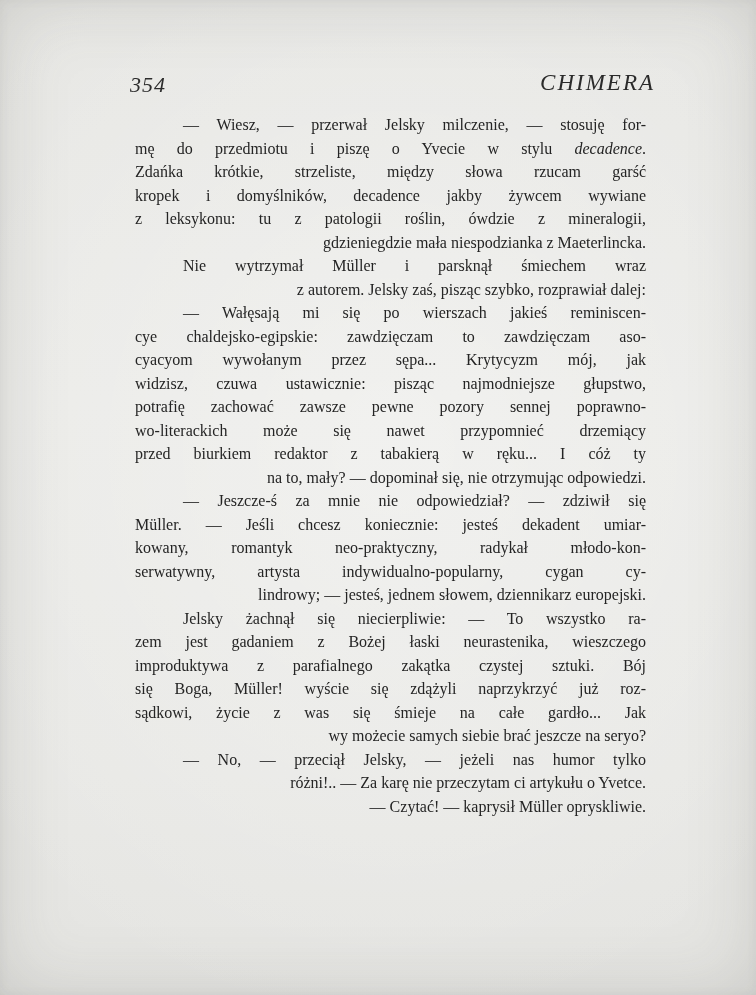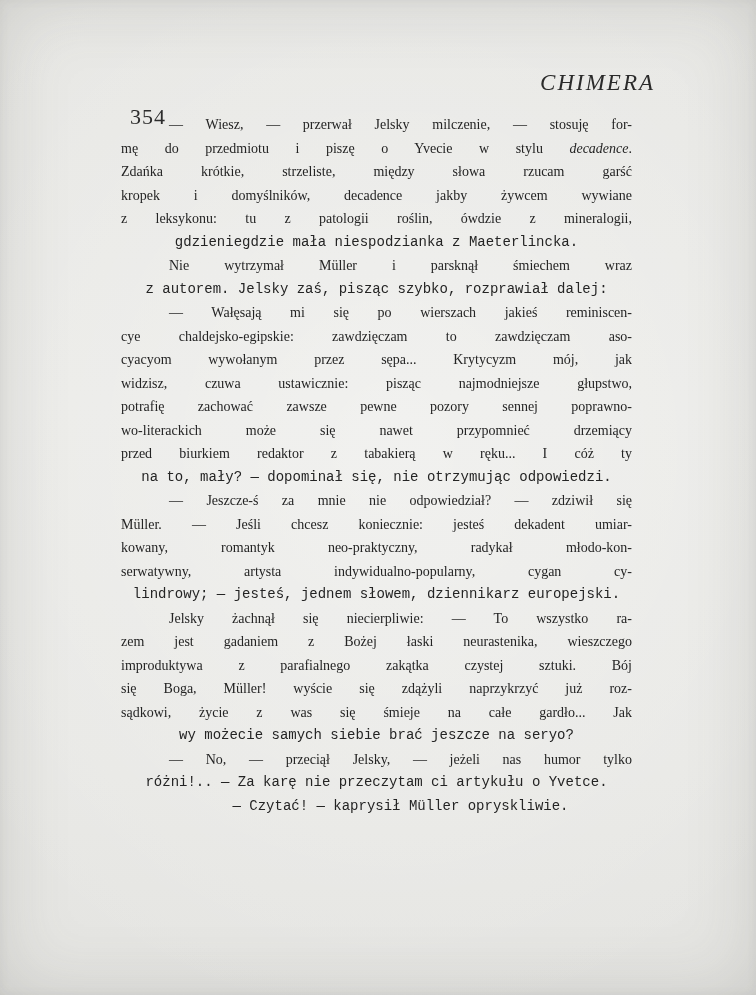--- a/index.html
+++ b/index.html
@@ -36,54 +36,54 @@
     position: absolute;
     top: 70px;
     left: 130px;
     right: 101px; 
     height: 32px;
   }
   .page-number {
     position: absolute;
     left: 0;
     top: 2px;
+    font-style: italic;
     font-size: 22px;
     letter-spacing: 1px;
     color: #2c2c2c;
-    margin-top: 32px;
   }
   .journal-title {
     position: absolute;
     right: 0;
     top: 0;
     font-style: italic;
     font-size: 23px;
     letter-spacing: 2px;
     color: #2a2a2a;
   }
   .text-block {
     position: absolute;
-    left: 121px;
+    left: 135px;
     top: 113px;
     width: 511px;
-    font-size: 14px;
+    font-size: 16px;
     line-height: 23.5px;
     color: #242424;
   }
   .para { margin: 0; }
   .line {
     height: 23.5px;
     overflow: hidden;
     hyphens: none;
   }
   .j {
     text-align: justify;
     text-align-last: justify;
   }
-  .last { text-align: center; font-family: Liberation Mono, monospace; }
+  .last { text-align: right; }
   .indent { text-indent: 48px; }
   .it { font-style: italic; }
 </style>
 </head>
 <body>
 
 <div class="scan-page">
 
   <div class="running-head">
     <span class="page-number">354</span>

